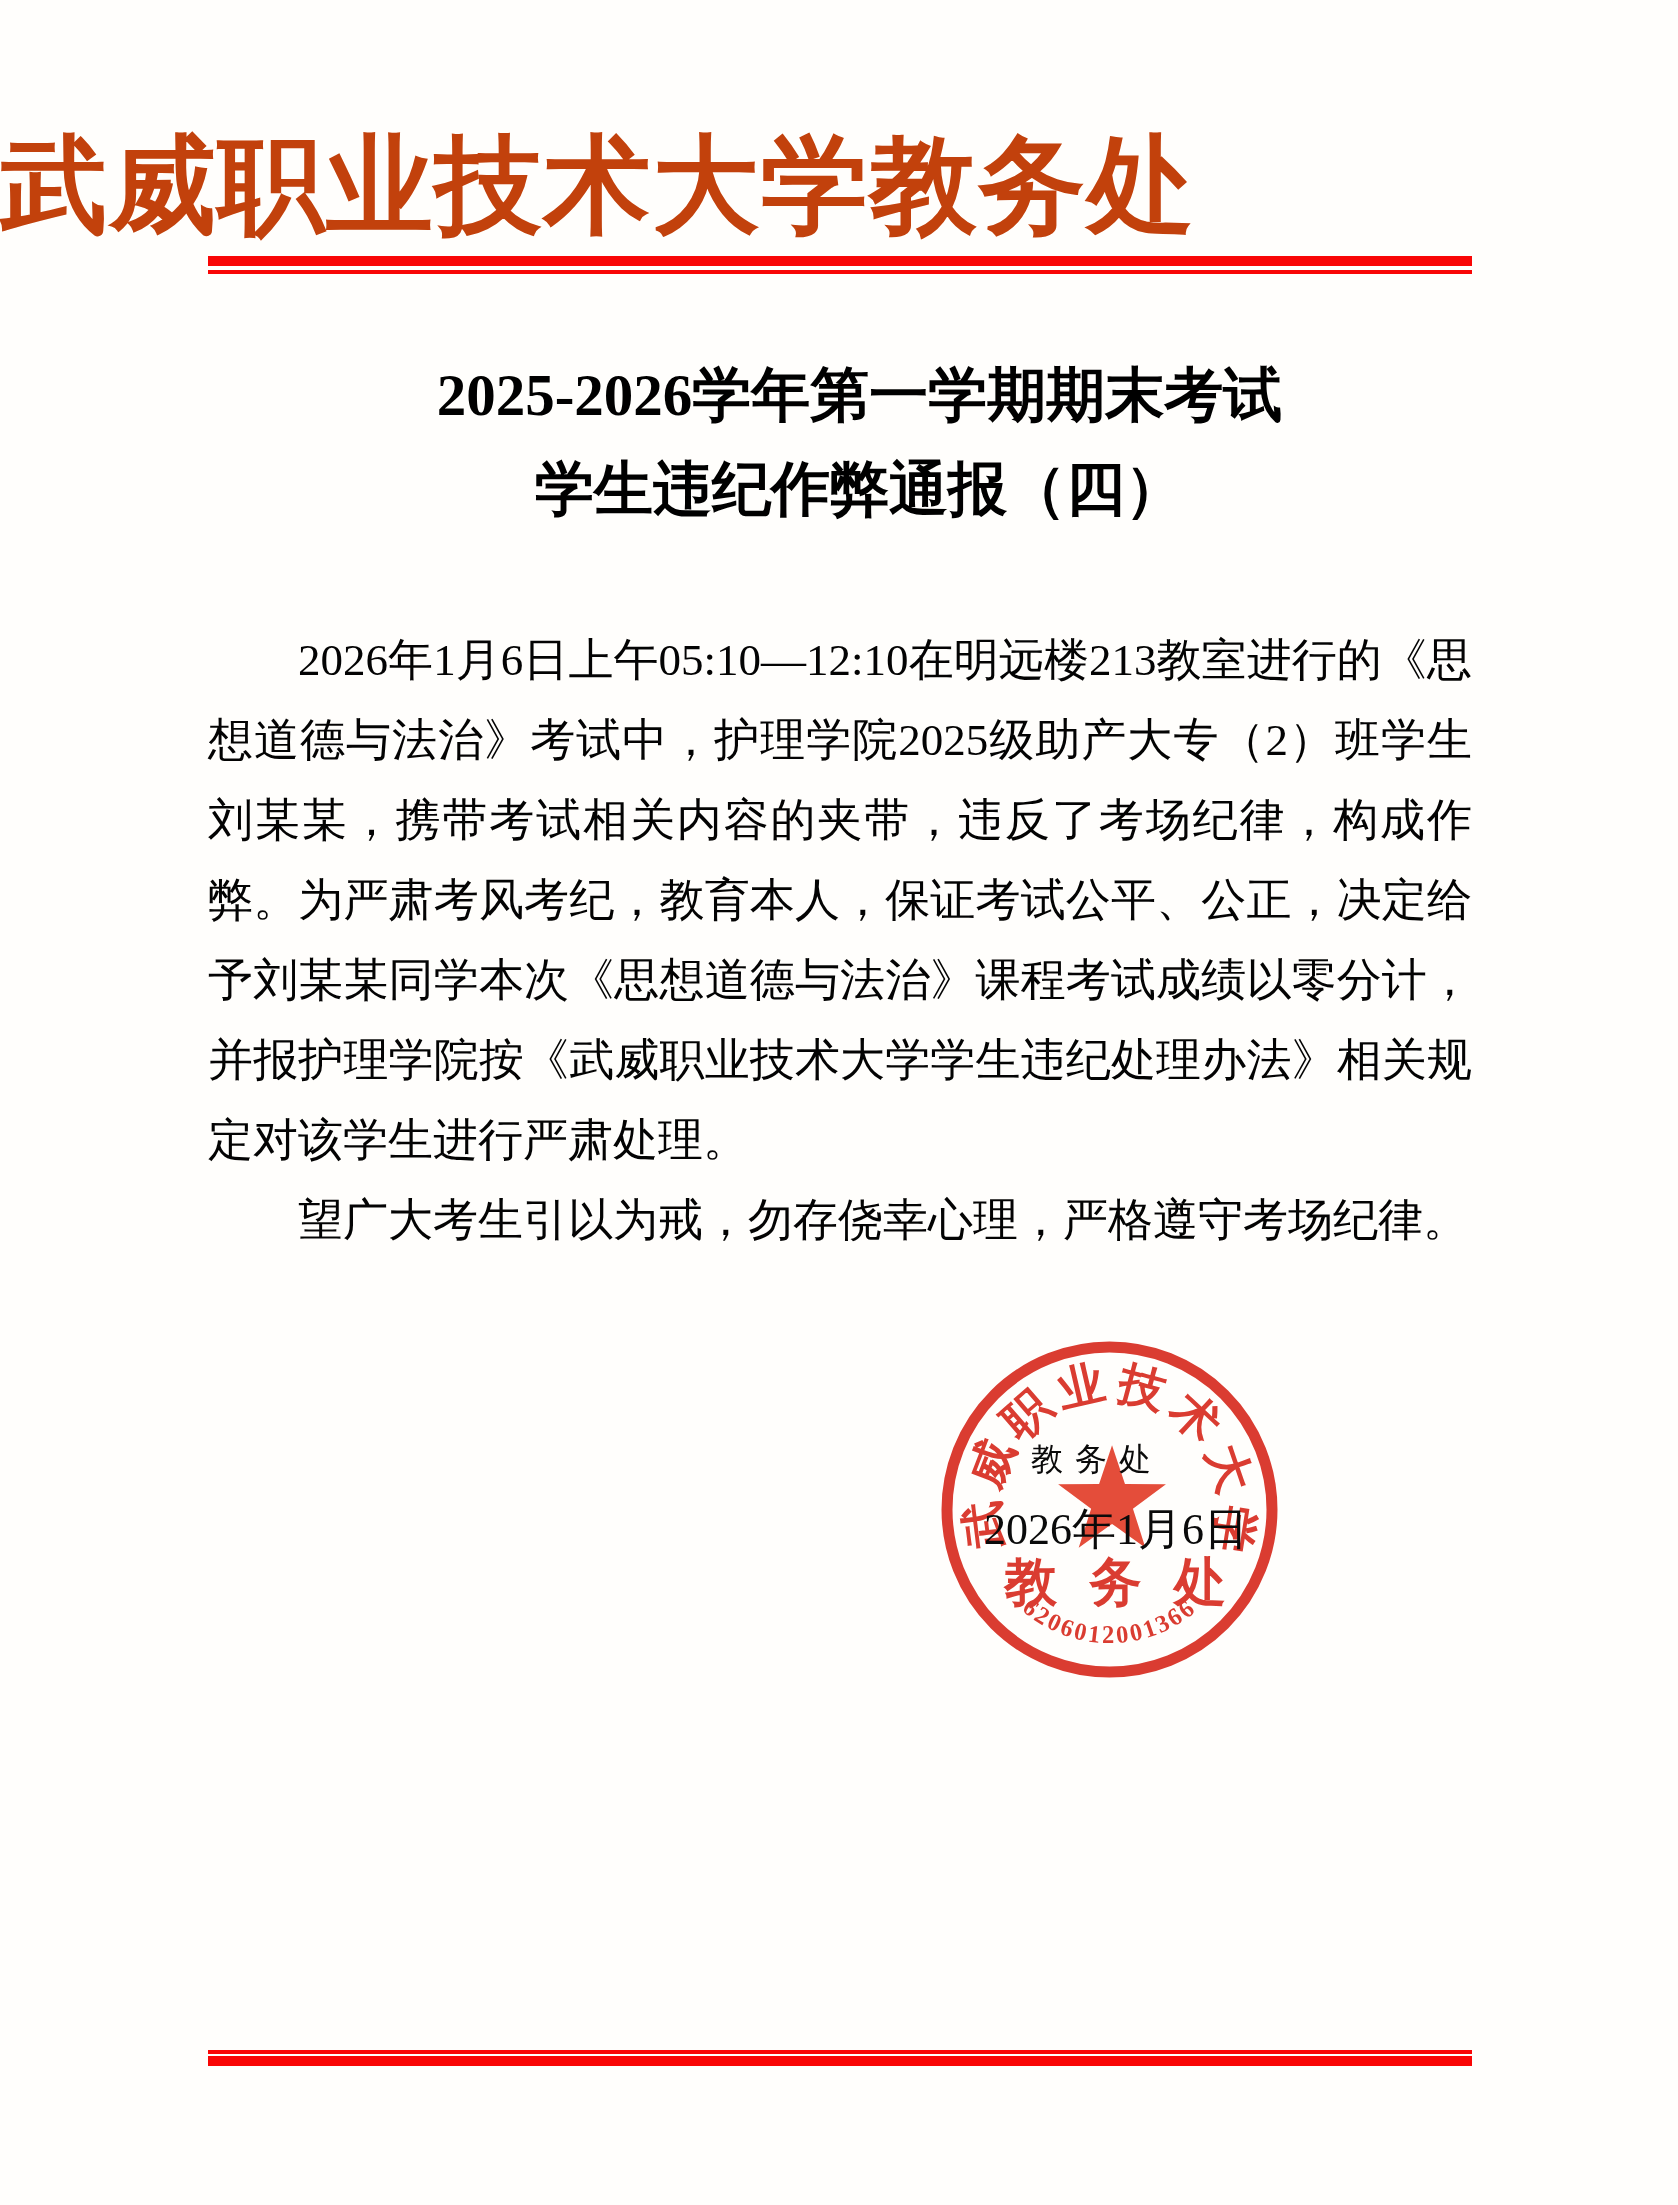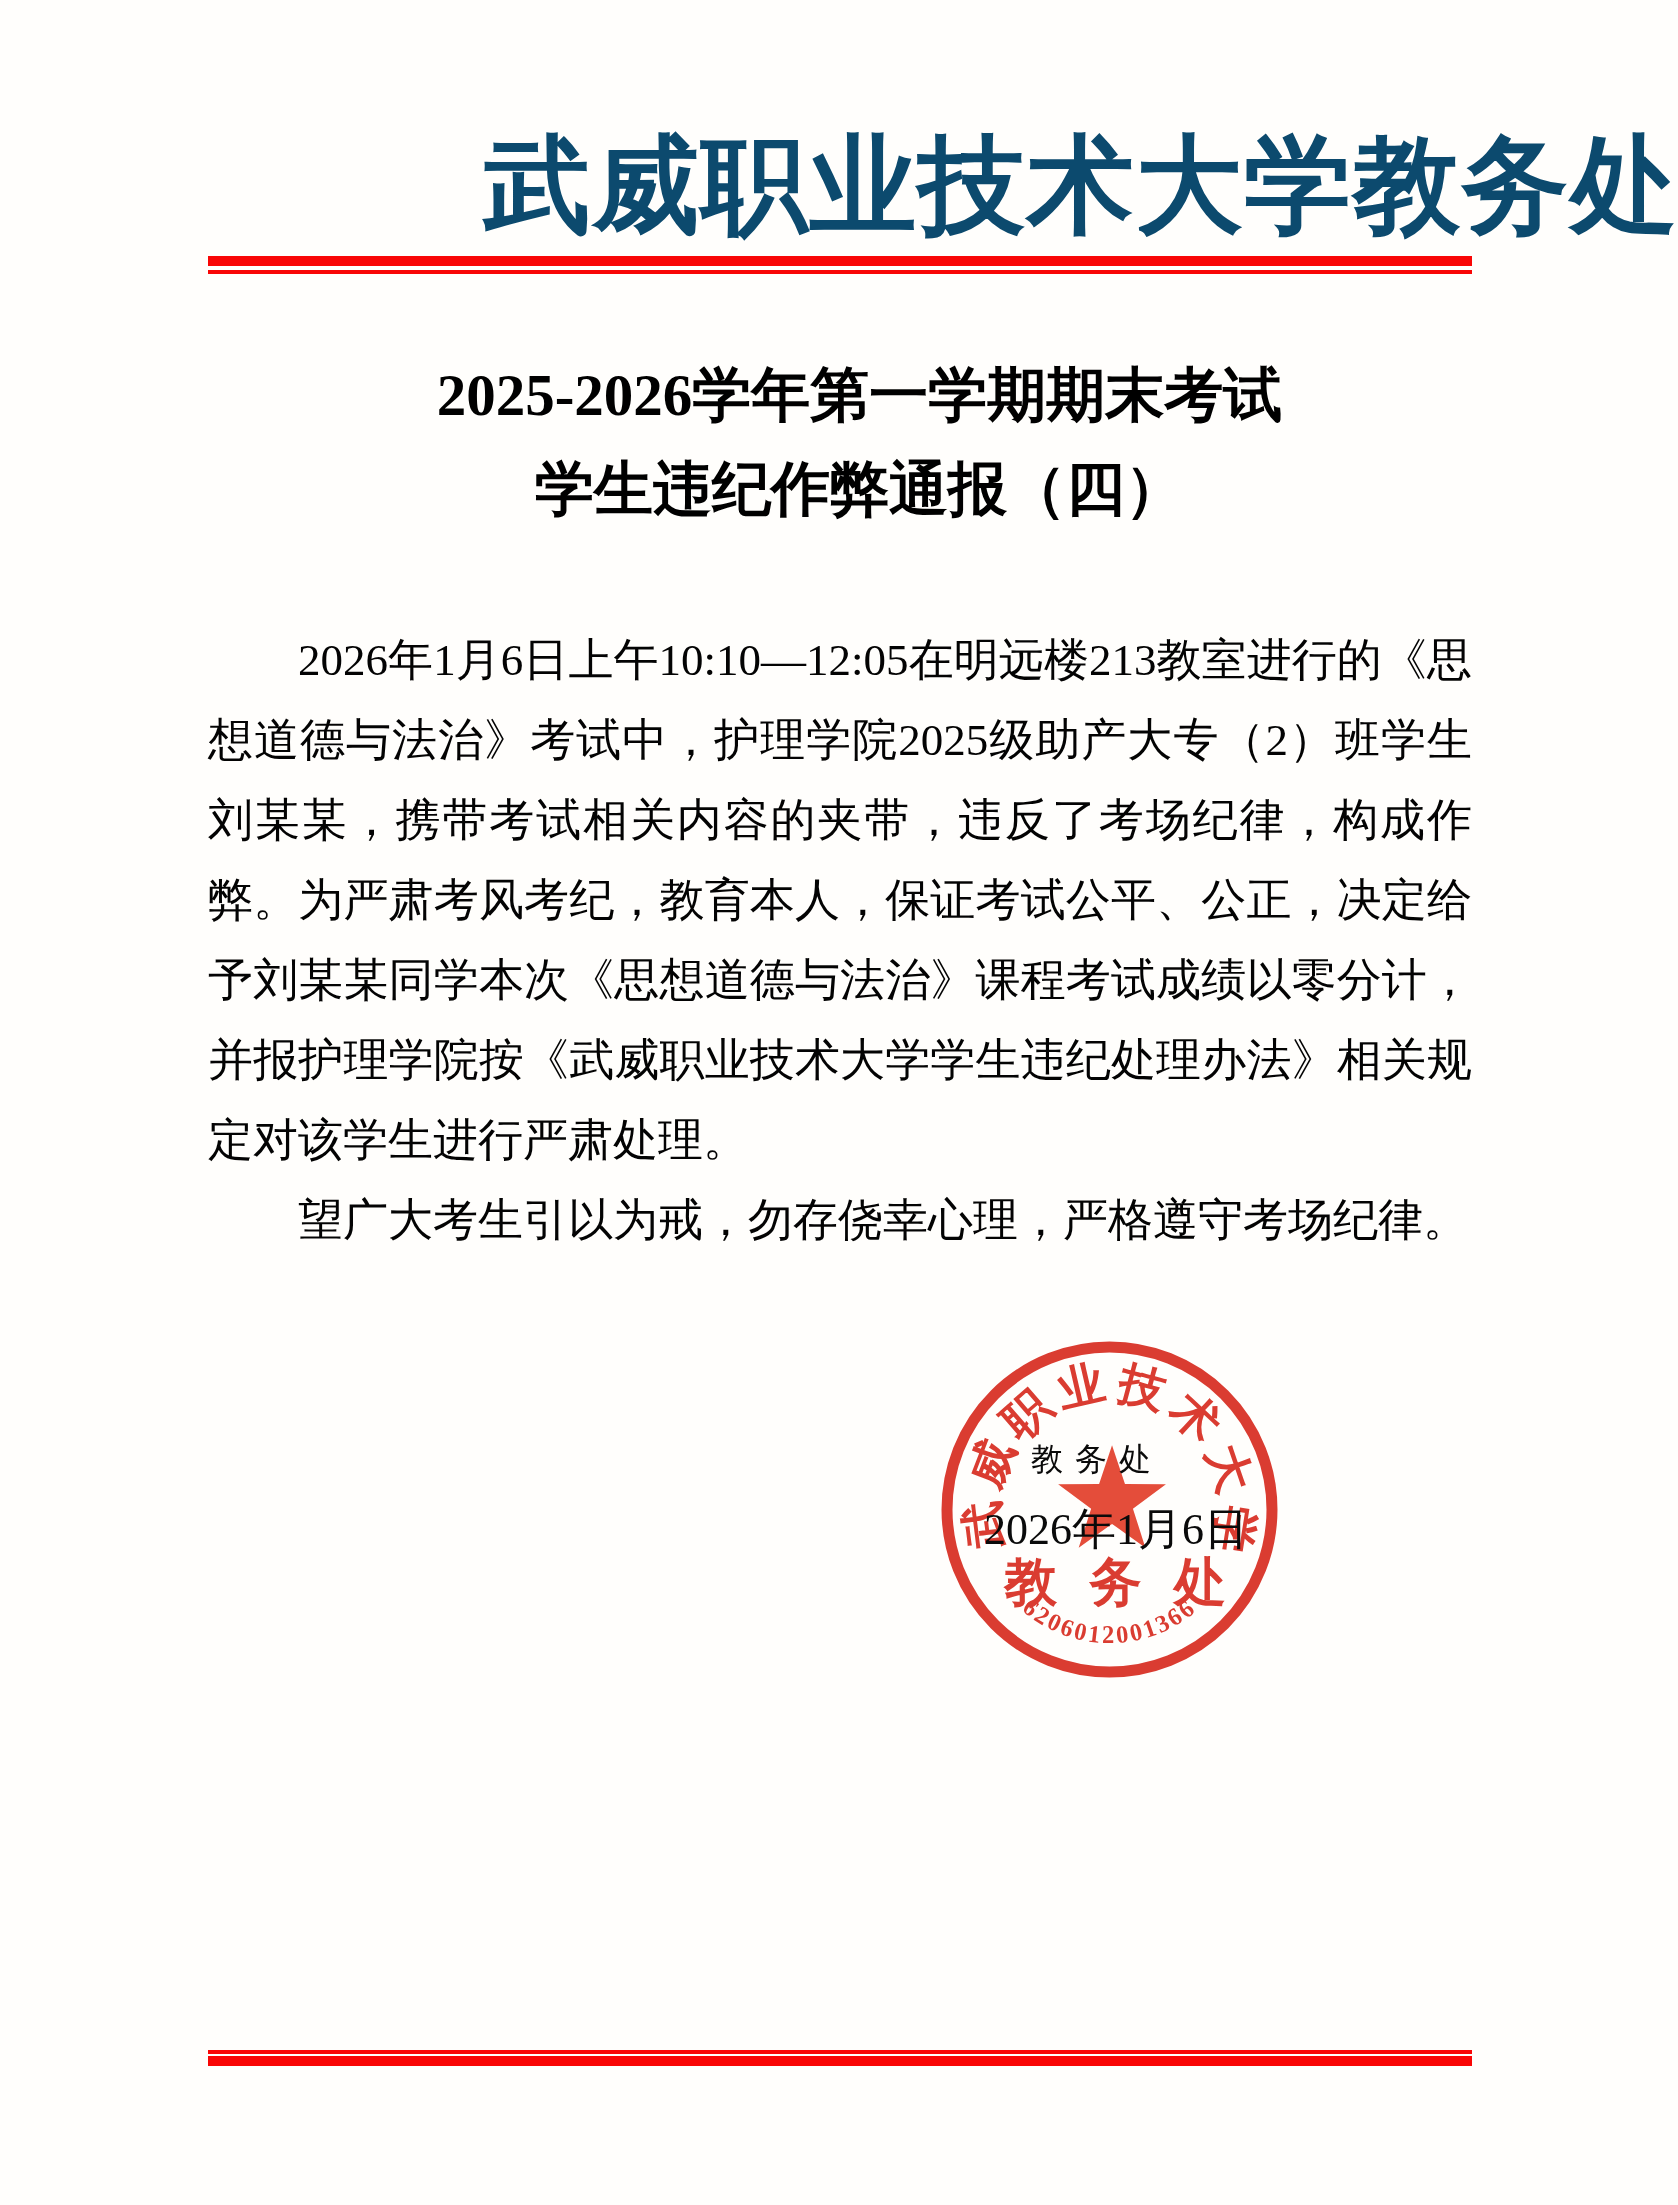--- a/index.html
+++ b/index.html
@@ -14,25 +14,25 @@
     margin:0 auto;
     background:#fffefc;
     overflow:hidden;
   }
   
   .masthead{
     position:absolute;
     left:0; right:0; top:127px;
     height:118px;
     line-height:118px;
-    text-align:right;
+    text-align:left;
     font-size:107px;
     font-weight:bold;
     letter-spacing:1.7px;
-    color:#0c4a6e;
+    color:#c2410c;
     white-space:nowrap;
   }
   .rule-block{
     position:absolute;
     left:208px;
     width:1264px;
   }
   .rule-thick{height:10.2px;background:#f90606;}
   .rule-thin{height:4.2px;background:#f90606;}
   .rules-top{top:256px;}
@@ -116,21 +116,21 @@
 
   <div class="rule-block rules-top">
     <div class="rule-thick"></div>
     <div class="rule-thin"></div>
   </div>
 
   <div class="doc-title doc-title-1">2025-2026学年第一学期期末考试</div>
   <div class="doc-title doc-title-2">学生违纪作弊通报（四）</div>
 
   <div class="body-text">
-    <p>2026年1月6日上午10:10—12:05在明远楼213教室进行的《思想道德与法治》考试中，护理学院2025级助产大专（2）班学生刘某某，携带考试相关内容的夹带，违反了考场纪律，构成作弊。为严肃考风考纪，教育本人，保证考试公平、公正，决定给予刘某某同学本次《思想道德与法治》课程考试成绩以零分计，并报护理学院按《武威职业技术大学学生违纪处理办法》相关规定对该学生进行严肃处理。</p>
+    <p>2026年1月6日上午05:10—12:10在明远楼213教室进行的《思想道德与法治》考试中，护理学院2025级助产大专（2）班学生刘某某，携带考试相关内容的夹带，违反了考场纪律，构成作弊。为严肃考风考纪，教育本人，保证考试公平、公正，决定给予刘某某同学本次《思想道德与法治》课程考试成绩以零分计，并报护理学院按《武威职业技术大学学生违纪处理办法》相关规定对该学生进行严肃处理。</p>
     <p>望广大考生引以为戒，勿存侥幸心理，严格遵守考场纪律。</p>
   </div>
 
   <div class="sig-name">教务处</div>
   <div class="sig-date">2026年1月6日</div>
 
   <div class="stamp">
     <svg viewBox="-205 -205 410 410" xmlns="http://www.w3.org/2000/svg">
       <circle cx="0" cy="0" r="192" fill="none" stroke-width="13" stroke="#d6281c"></circle>
       <g font-size="55">

